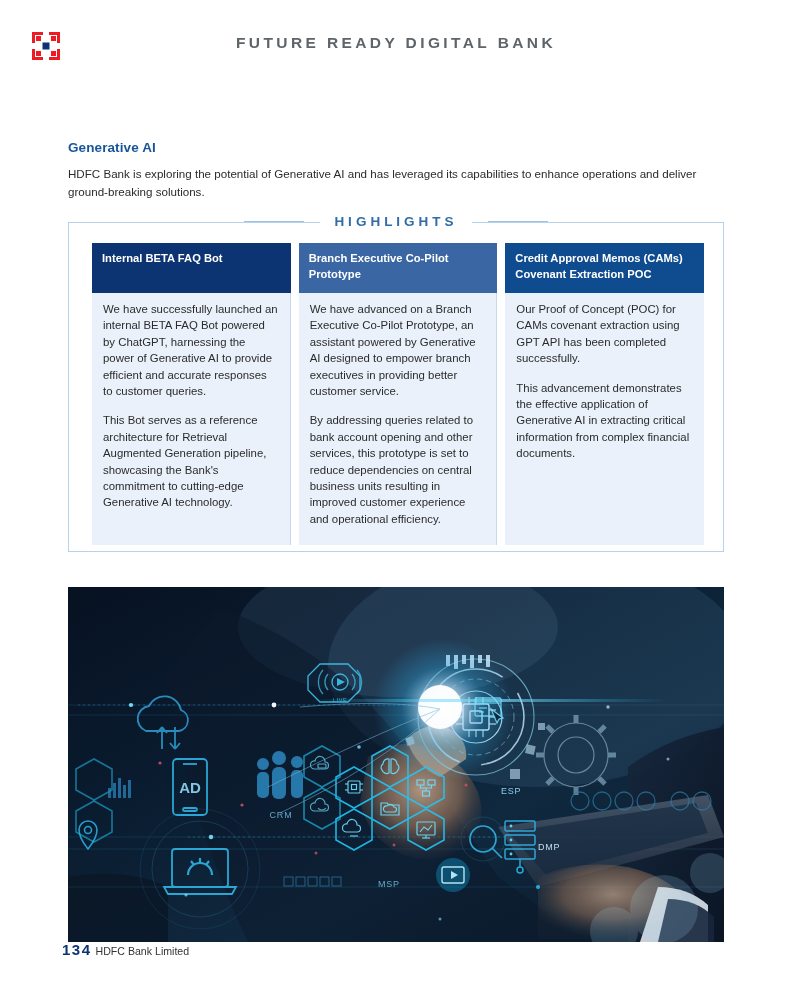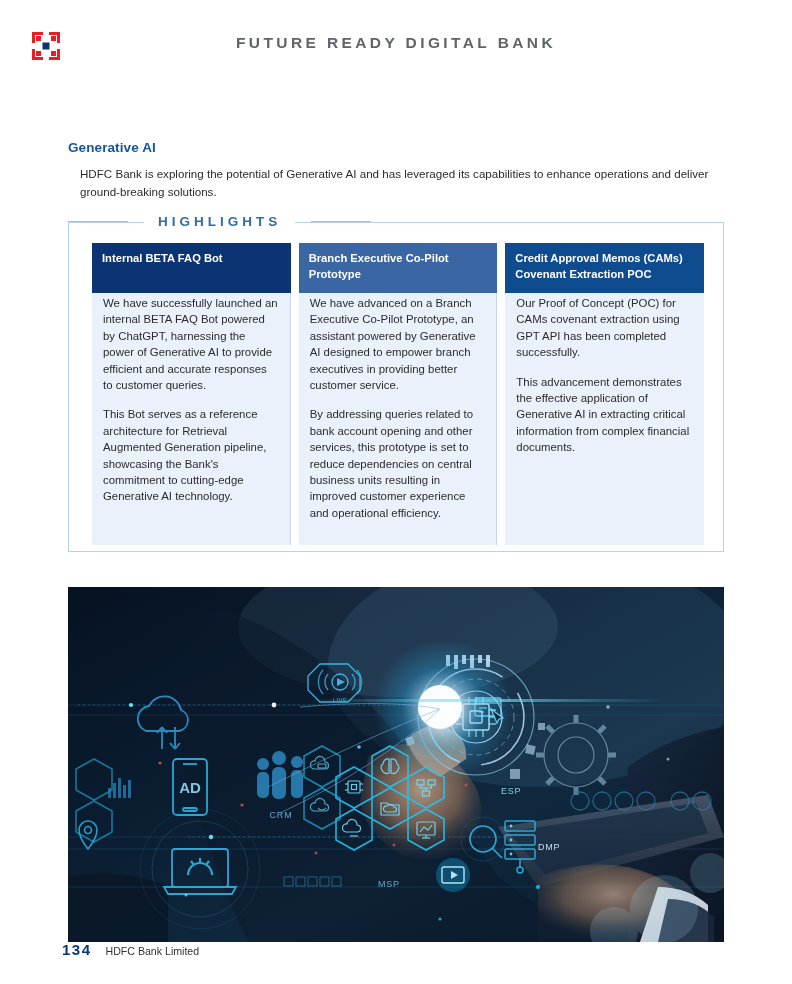--- a/index.html
+++ b/index.html
@@ -43,21 +43,21 @@
   .section-heading {
     position: absolute;
     left: 68px; top: 140px;
     font-size: 13.5px;
     font-weight: bold;
     color: #17559b;
     letter-spacing: 0.1px;
   }
   .section-intro {
     position: absolute;
-    left: 80px; top: 165px;
+    left: 68px; top: 165px;
     width: 650px;
     font-size: 11.6px;
     line-height: 17.5px;
     color: #2b2b2b;
   }
 
   
   .highlights-panel {
     position: absolute;
     left: 68px; top: 222px;
@@ -67,20 +67,21 @@
     background: #ffffff;
     box-sizing: border-box;
   }
   .highlights-label-wrap {
     position: absolute;
     left: 68px; top: 208px;
     width: 656px;
     height: 26px;
     display: flex;
     align-items: center;
+    justify-content: center;
     gap: 16px;
   }
   .highlights-rule {
     height: 1px;
     background: #9dc2e0;
     flex: 0 0 60px;
   }
   .highlights-label {
     background: #ffffff;
     padding: 0 14px;
@@ -107,21 +108,21 @@
     box-sizing: border-box;
     padding: 8px 10px 0 10px;
     color: #ffffff;
     font-size: 11.2px;
     font-weight: bold;
     line-height: 15.5px;
   }
   .card-body {
     background: #eaf1fa;
     box-sizing: border-box;
-    padding: 2px 12px 14px 11px;
+    padding: 8px 12px 14px 11px;
     height: 252px;
     border-right: 1px solid #c6d8ea;
   }
   .card:last-child .card-body { border-right: none; }
   .card-body p {
     margin: 0 0 13px 0;
     font-size: 11.4px;
     line-height: 16.4px;
     color: #2b2b2b;
   }
@@ -137,21 +138,21 @@
     background: #050d1b;
   }
   .hero svg { display: block; }
 
   
   .footer {
     position: absolute;
     left: 62px; top: 941px;
     display: flex;
     align-items: baseline;
-    gap: 14px;
+    gap: 4px;
   }
   .footer-page {
     font-size: 15px;
     font-weight: bold;
     color: #0d3472;
     letter-spacing: 1.5px;
   }
   .footer-name {
     font-size: 10.6px;
     color: #333333;

